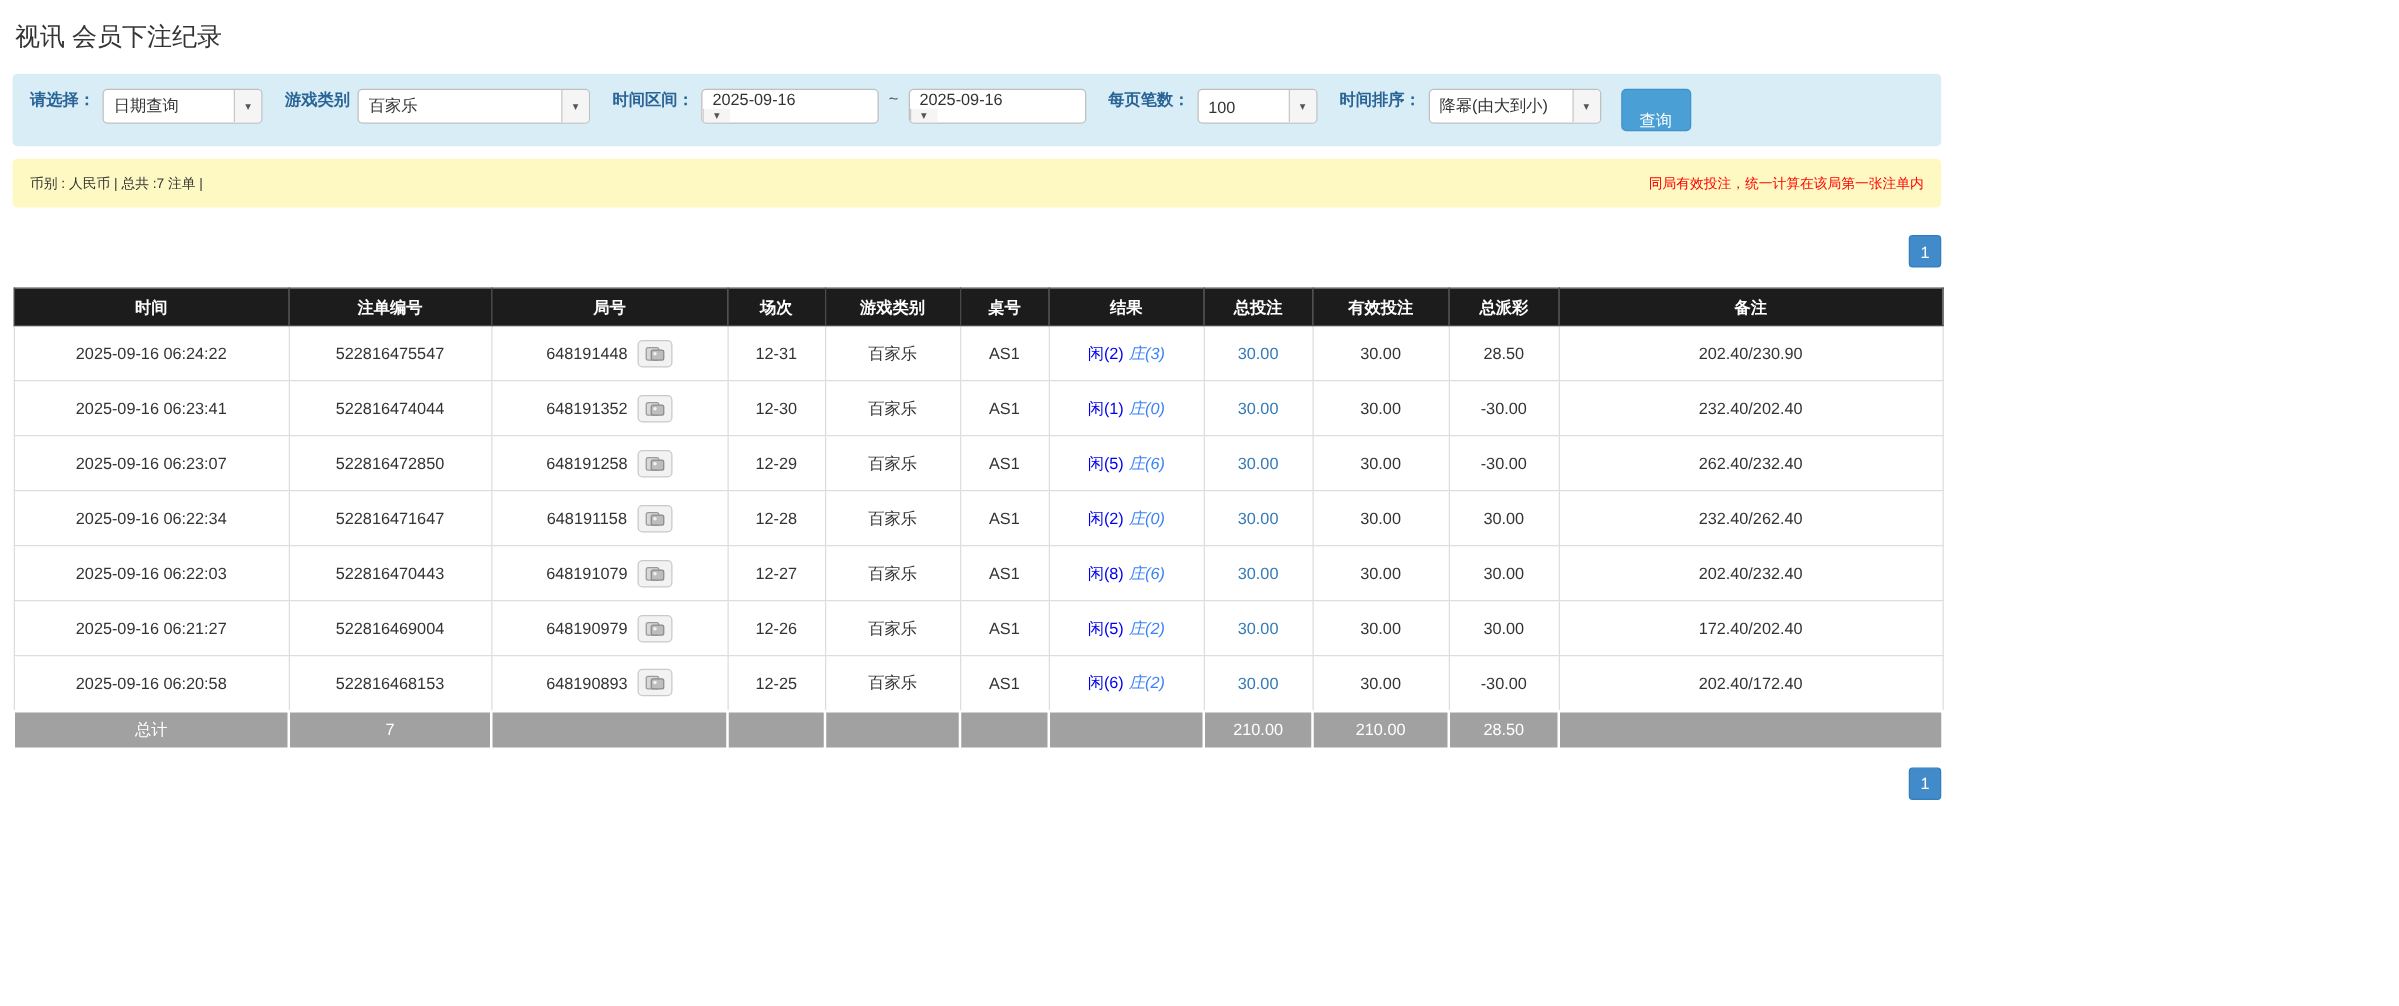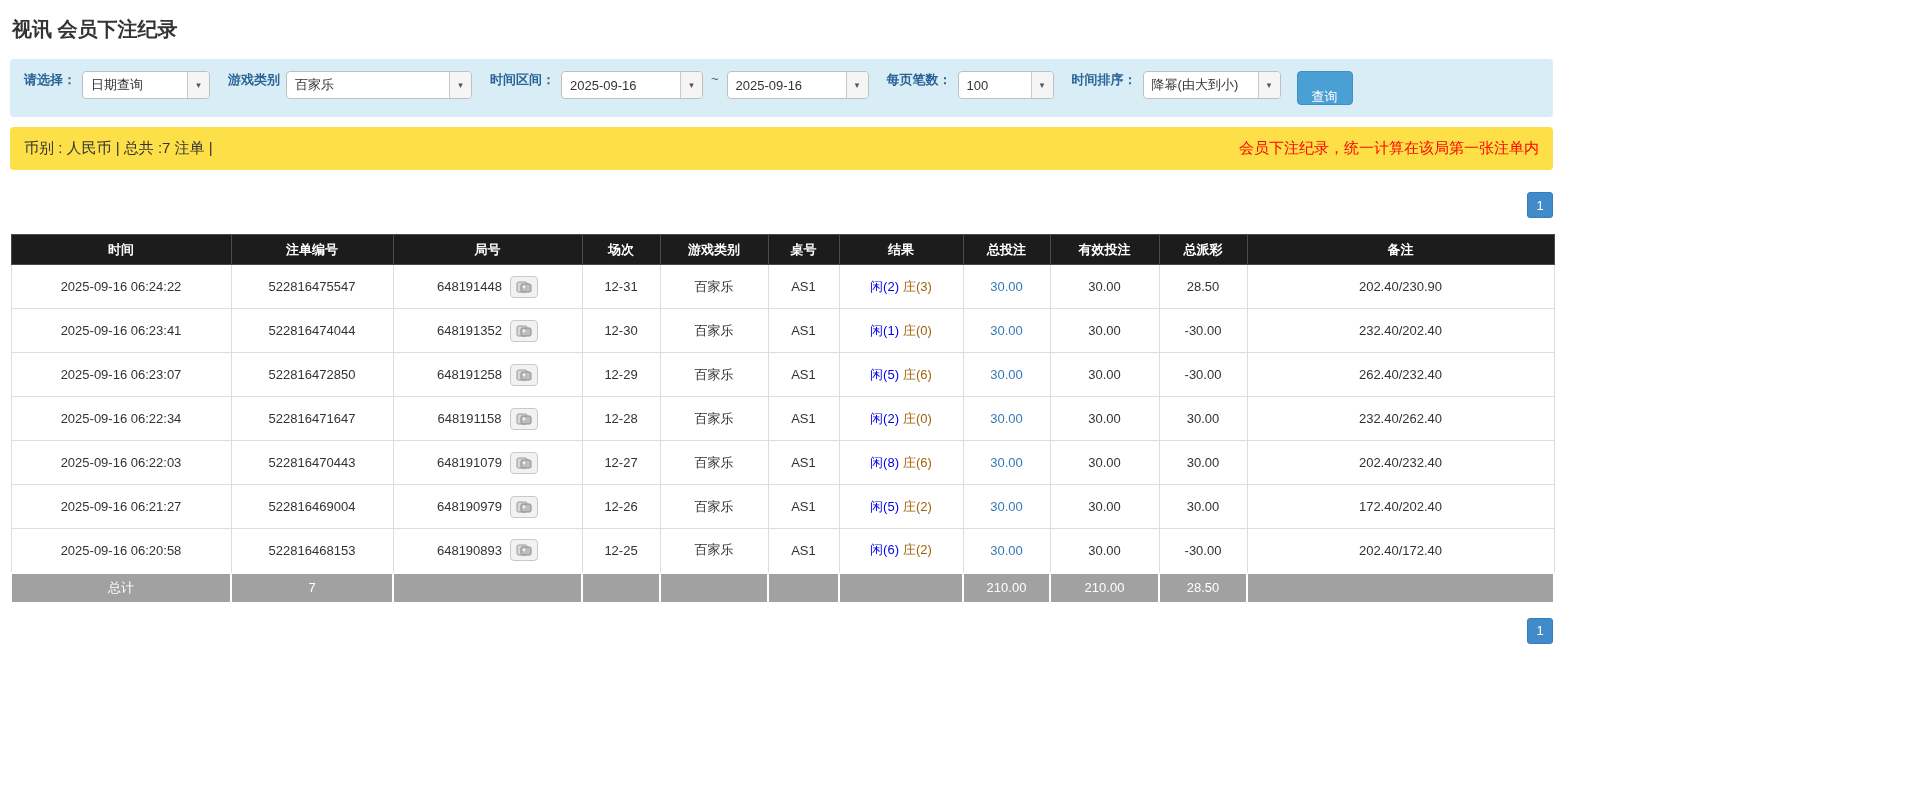--- a/index.html
+++ b/index.html
@@ -6,21 +6,21 @@
   body {
     margin: 0;
     background: #ffffff;
     font-family: "Liberation Sans", "DejaVu Sans", sans-serif;
     color: #333;
   }
   .container { width: 1563px; padding: 10px; }
 
   .page-title {
     font-size: 20px;
-    font-weight: 700;
+    font-weight: 400;
     color: #333;
     margin: 6px 0 16px 2px;
   }
 
   
   .filter-bar {
     background: #d9edf7;
     border-radius: 4px;
     padding: 12px 14px;
     display: flex;
@@ -58,47 +58,47 @@
     border-left: 1px solid #c9c9c9;
     background: #f5f5f5;
     display: flex;
     align-items: center;
     justify-content: center;
     font-size: 9px;
     color: #555;
   }
   .w-query { width: 128px; }
   .w-game  { width: 186px; }
-  .w-date  { width: 142px; }
+  .w-date  { width: 142px; flex-direction: column; }
   .w-size  { width: 96px; }
   .w-sort  { width: 138px; }
   .tilde { color: #555; font-size: 13px; margin: 0 2px; }
   .search-btn {
     margin-left: 10px;
     background: #4aa0d5;
     border: 1px solid #3d91c6;
     color: #fff;
     font-size: 13px;
     height: 30px;
     padding: 16px 14px;
     border-radius: 4px;
     cursor: pointer;
     font-family: inherit;
   }
 
   
   .info-bar {
     margin-top: 10px;
-    background: #fde047;
+    background: #fef9c3;
     border-radius: 4px;
     padding: 12px 14px;
     display: flex;
     justify-content: space-between;
     align-items: center;
-    font-size: 15px;
+    font-size: 11px;
     gap: 44px;
   }
   .info-left { color: #333; }
   .info-right { color: #ff0000; }
 
   
   .pager { display: flex; justify-content: flex-end; }
   .pager.top { margin: 22px 0 12px; }
   .pager.bottom { margin: 14px 0 10px; }
   .page-btn {
@@ -142,21 +142,21 @@
   }
   table.records tfoot td {
     background: #a1a1a1;
     color: #fff;
     height: 30px;
     text-align: center;
     border: 2px solid #fff;
     padding: 0 4px;
   }
   .player { color: #0000ee; margin-right: 4px; }
-  .banker { color: #a16207; }
+  .banker { color: #3b82f6; font-style: italic; }
   .betlink { color: #337ab7; cursor: pointer; text-decoration: none; }
   .neg { color: #ff0000; }
 
   .round-cell-inner { display: inline-flex; align-items: center; gap: 8px; }
   .icon-btn {
     width: 28px;
     height: 22px;
     border: 1px solid #c9c9c9;
     border-radius: 4px;
     background: #f2f2f2;
@@ -208,21 +208,21 @@
     <div class="combo w-sort">
       <span class="combo-text">降幂(由大到小)</span>
       <span class="combo-arrow">▾</span>
     </div>
 
     <button class="search-btn">查询</button>
   </div>
 
   <div class="info-bar">
     <span class="info-left">币别 : 人民币 | 总共 :7 注单 |</span>
-    <span class="info-right">会员下注纪录，统一计算在该局第一张注单内</span>
+    <span class="info-right">同局有效投注，统一计算在该局第一张注单内</span>
   </div>
 
   <div class="pager top">
     <button class="page-btn">1</button>
   </div>
 
   <table class="records">
     <colgroup>
       <col style="width:220px">
         <col style="width:162px">

